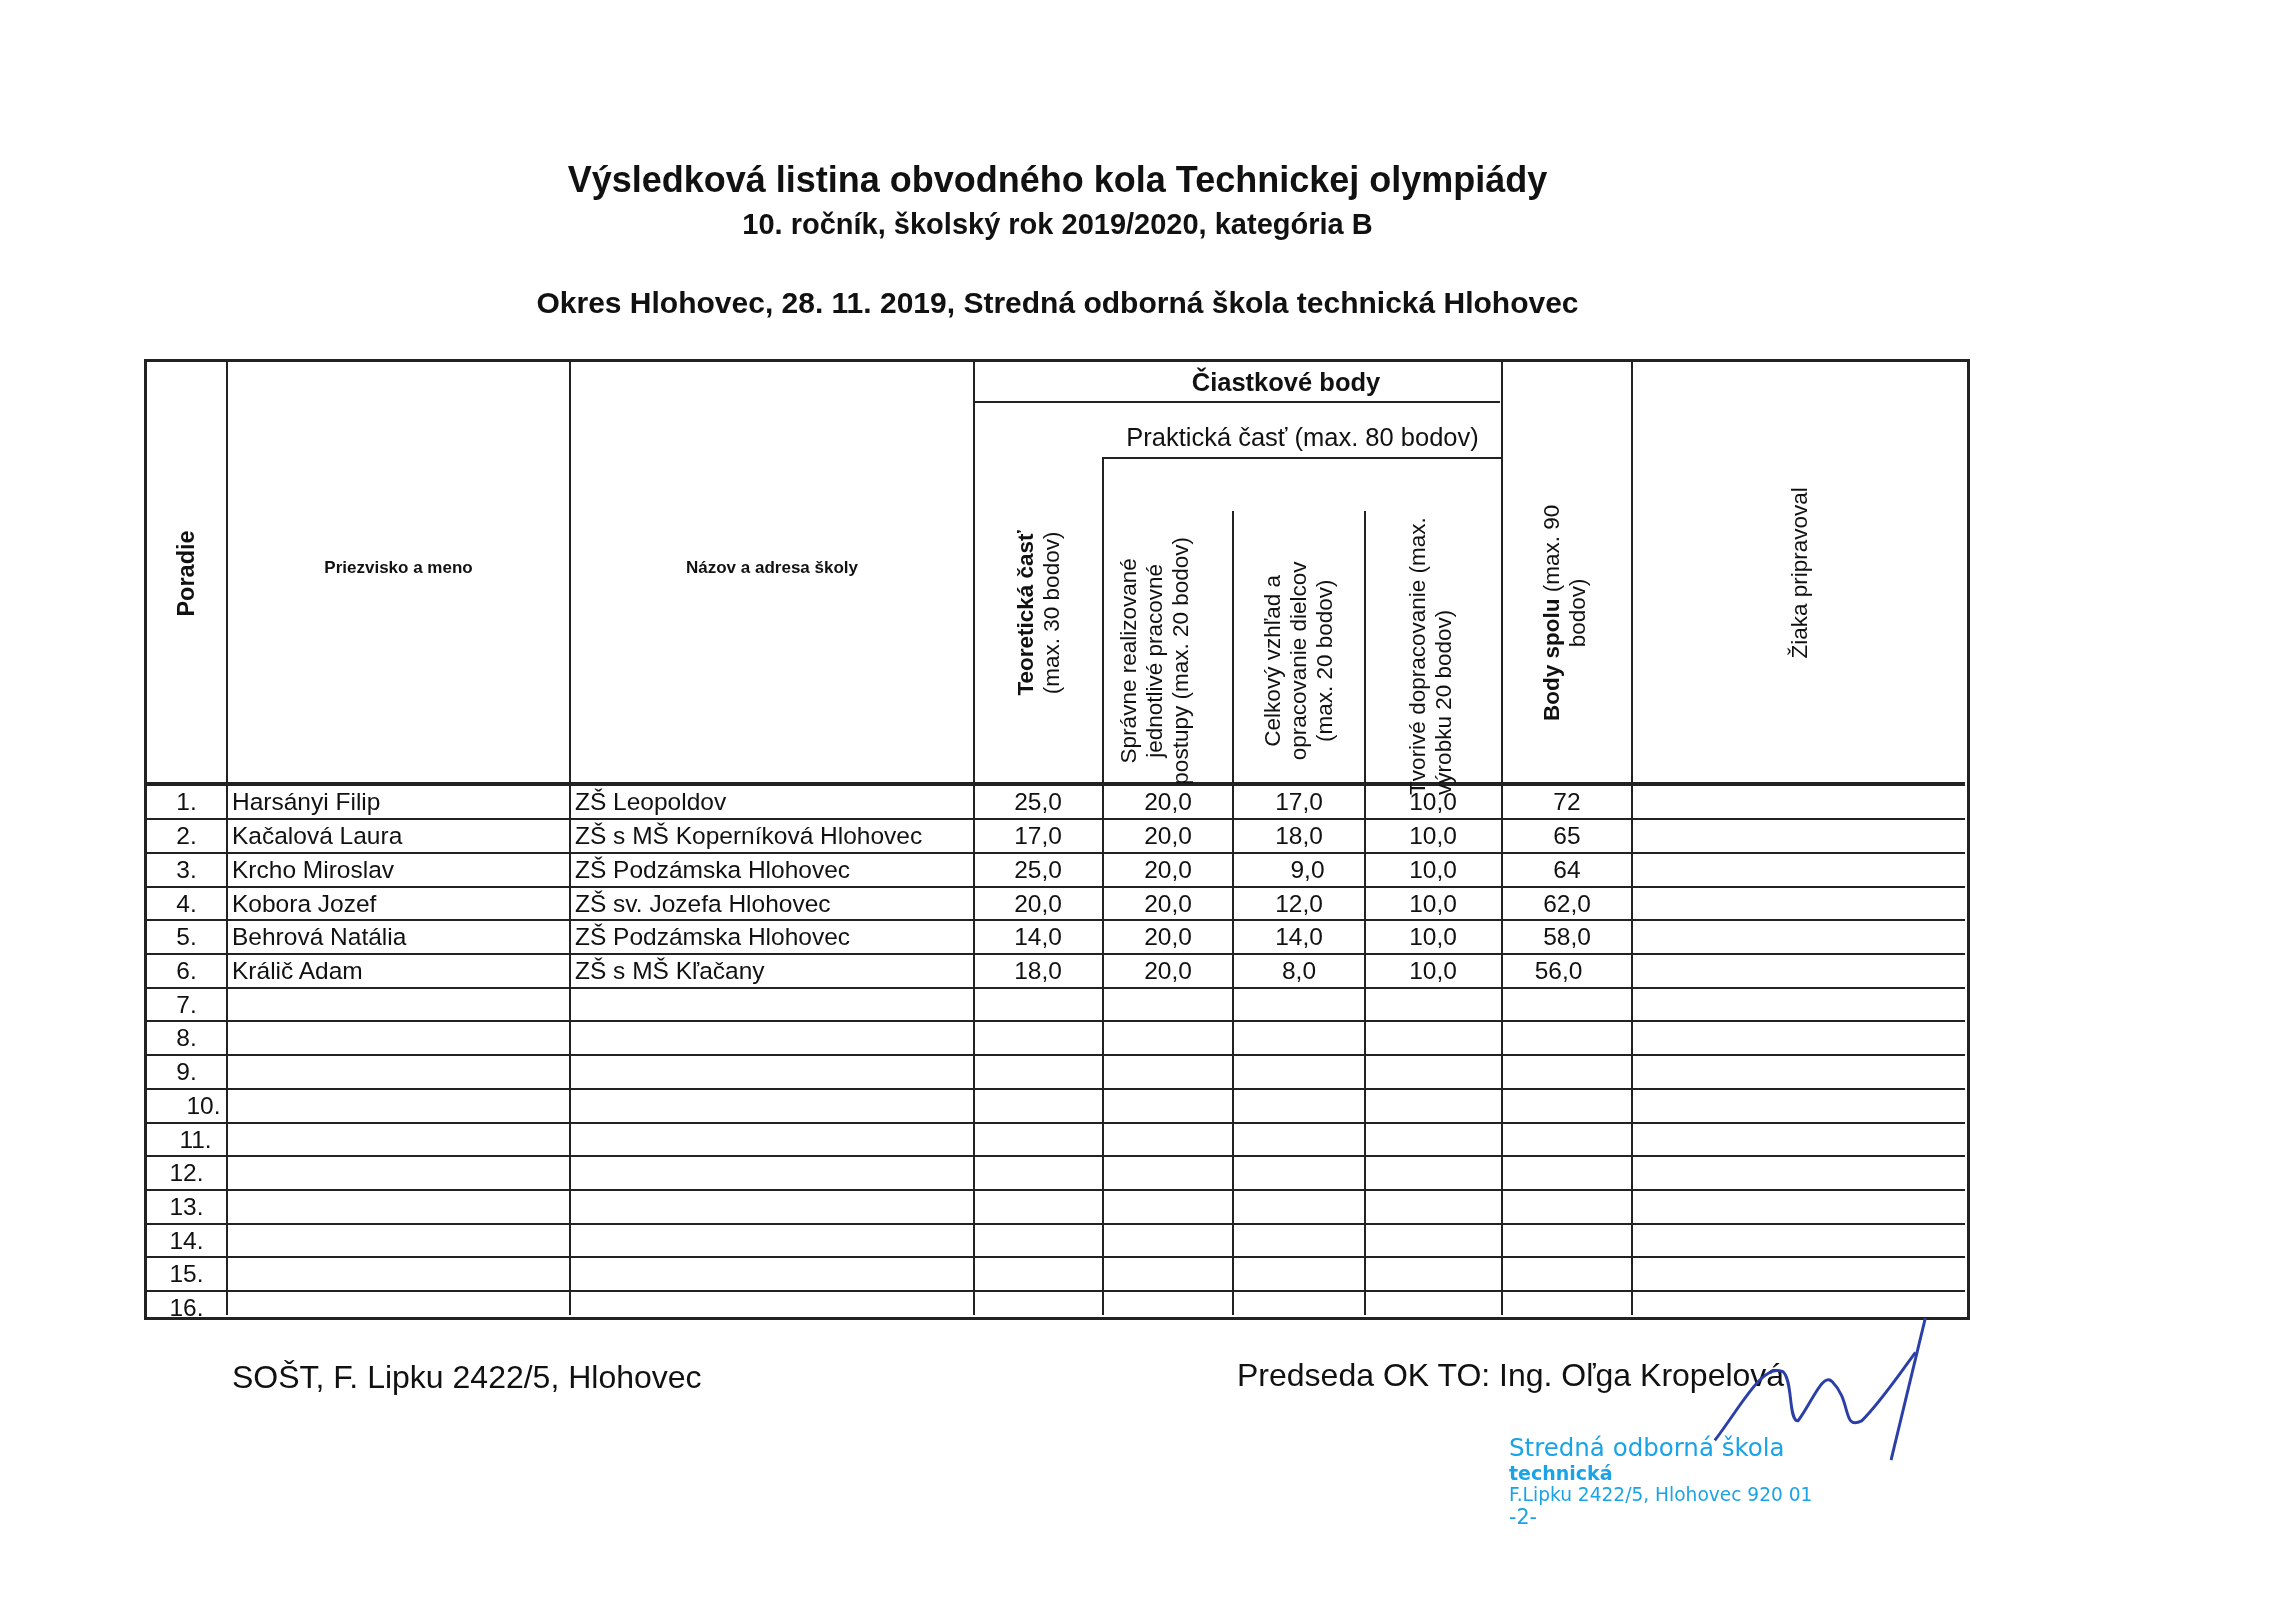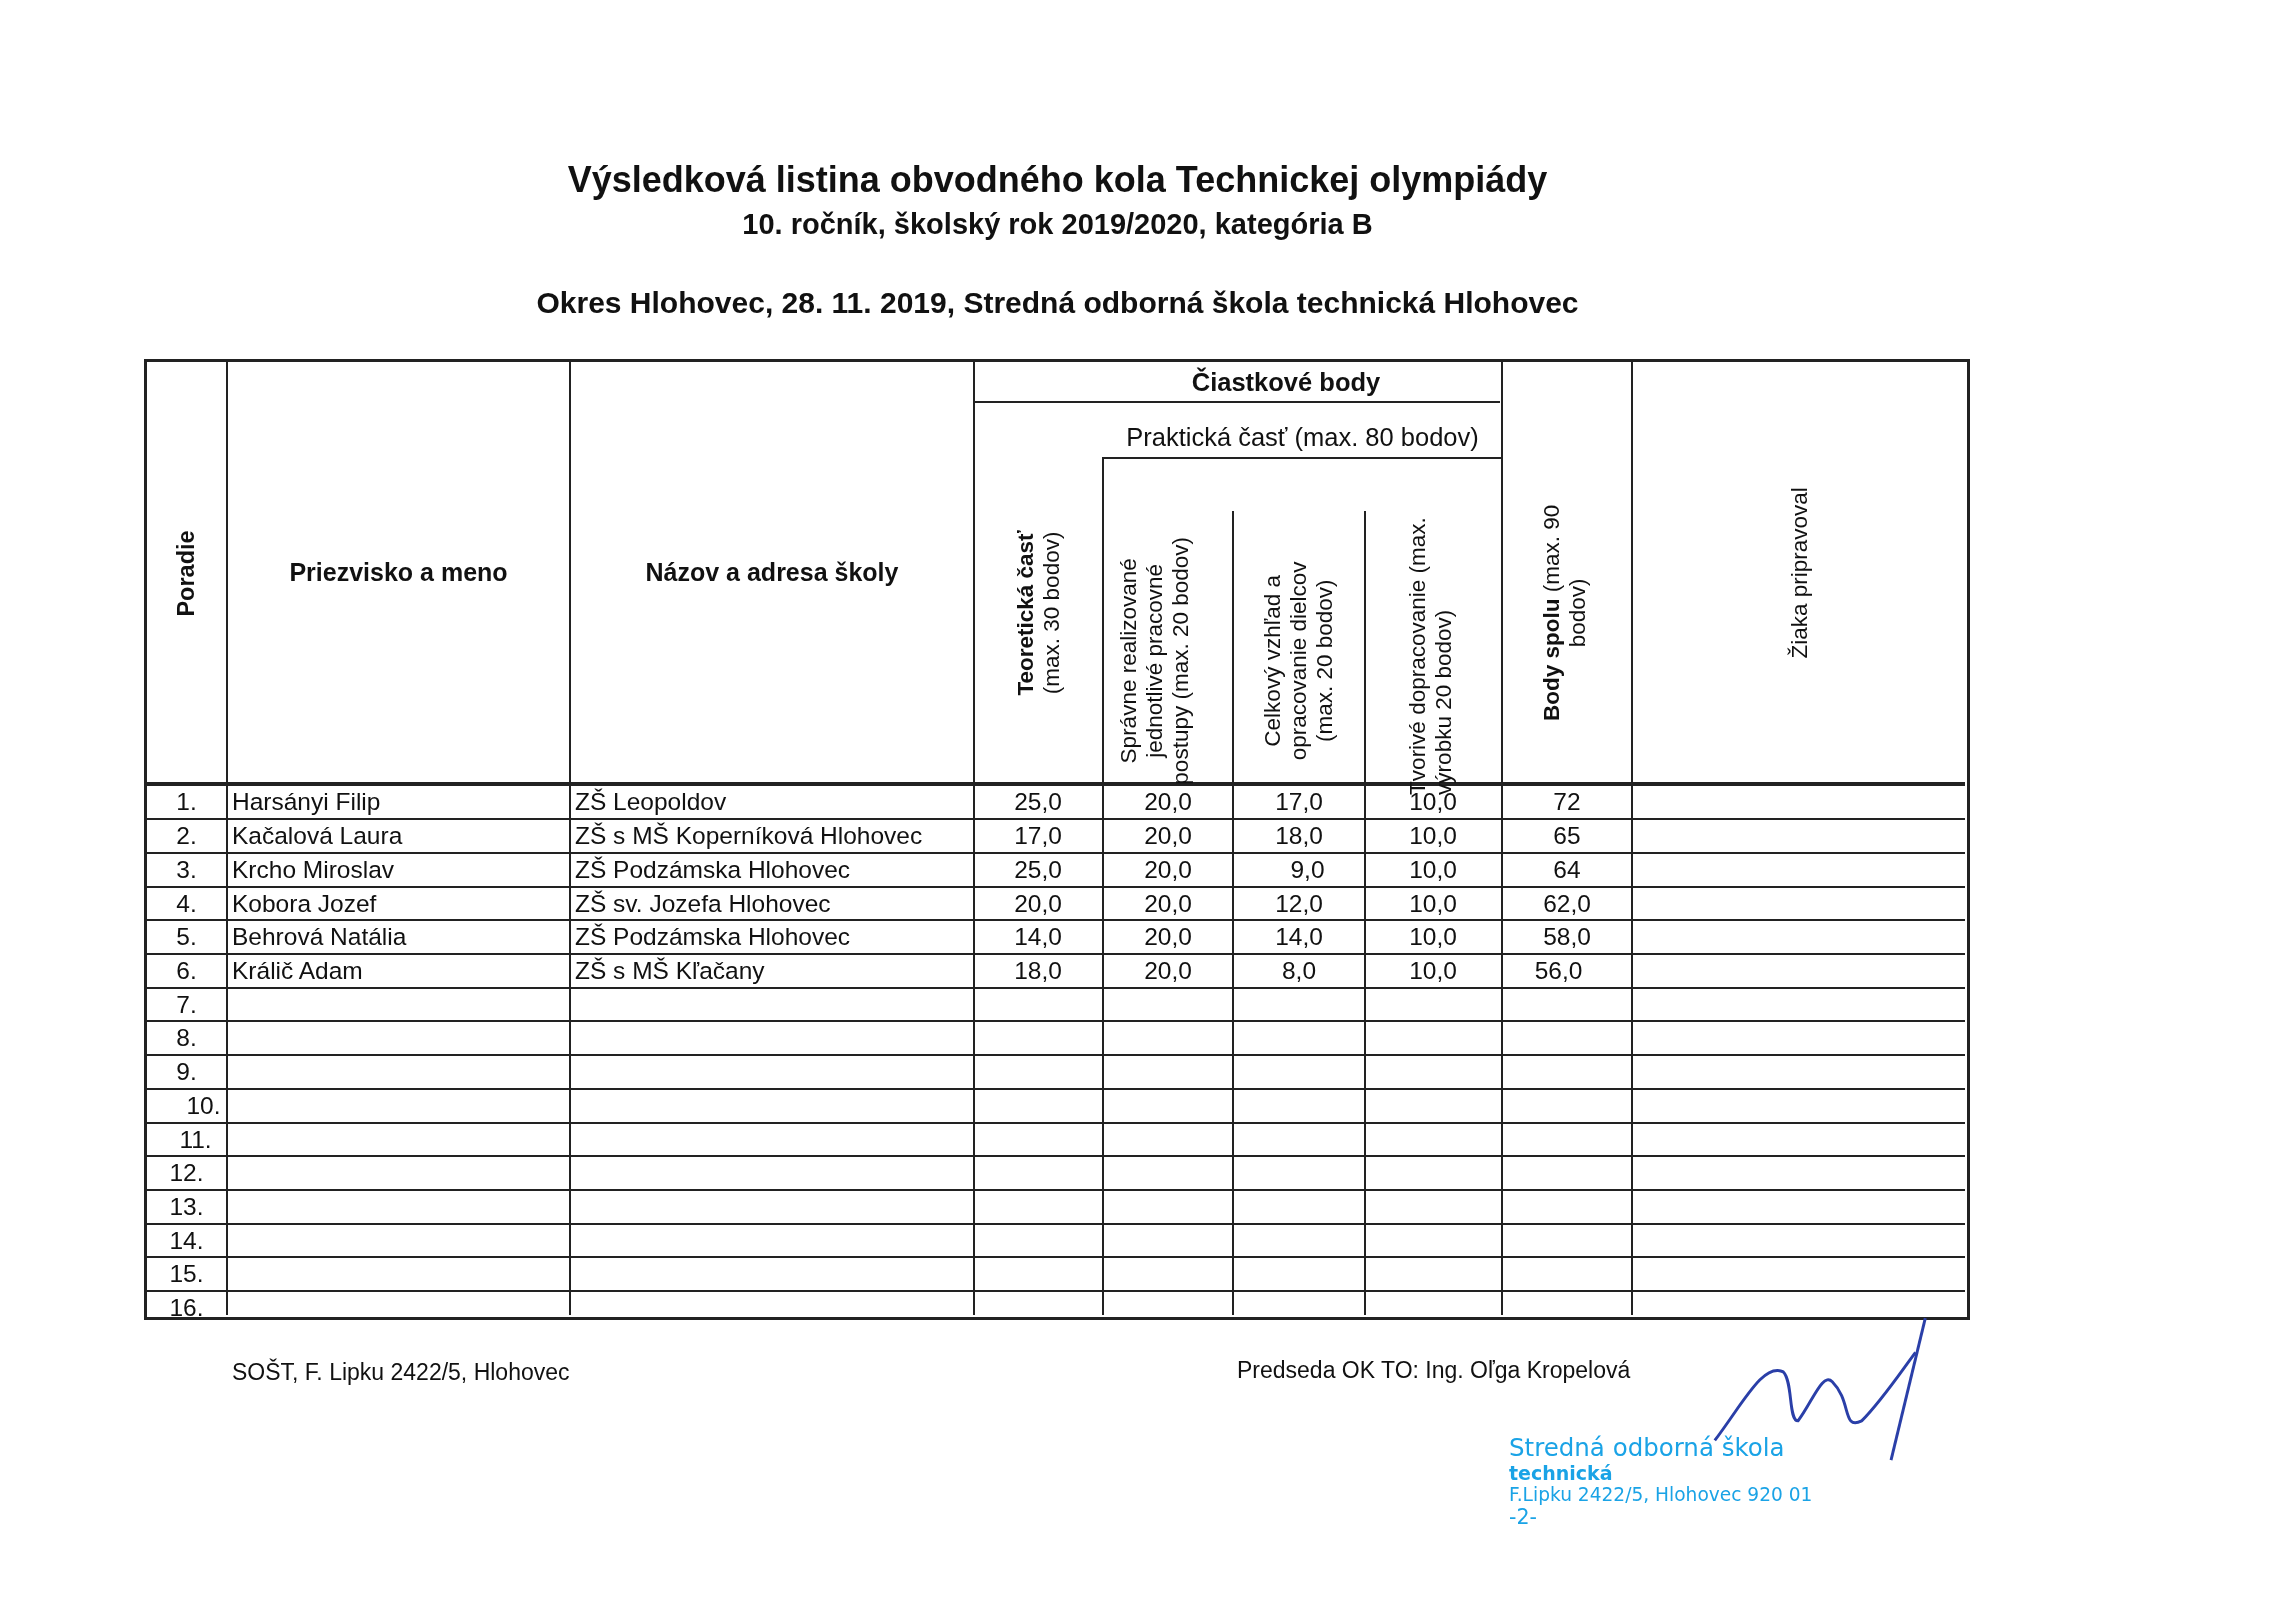--- a/index.html
+++ b/index.html
@@ -5,24 +5,24 @@
   html, body { margin:0; padding:0; background:#fff; }
   body { width:2292px; height:1620px; position:relative; overflow:hidden; font-family:"Liberation Sans", sans-serif; color:#111; }
   .title { position:absolute; left:0; width:2115px; text-align:center; font-weight:bold; }
   #t1 { top:159px; font-size:36px; }
   #t2 { top:208px; font-size:29px; }
   #t3 { top:286px; font-size:30px; left:0; width:2115px; }
   .tbl { position:absolute; left:144px; top:359px; width:1826px; height:961px; border:3.9px solid #222; box-sizing:border-box; }
   .vline { position:absolute; background:#222; width:2px; }
   .hline { position:absolute; background:#222; height:2px; }
   .rot { position:absolute; transform:rotate(-90deg); transform-origin:center center; text-align:center; white-space:nowrap; line-height:1.15; }
-  .hdr-h { position:absolute; text-align:center; font-size:25px; }
+  .hdr-h { position:absolute; text-align:center; font-size:17px; }
   .row-text { position:absolute; font-size:24.5px; white-space:nowrap; }
   .num { text-align:center; }
-  .footer { position:absolute; font-size:23px; }
+  .footer { position:absolute; font-size:32px; }
   .stamp { position:absolute; color:#1aa3e6; font-family:"DejaVu Sans", sans-serif; }
 </style>
 </head>
 <body>
 
 <div>
   <div id="t1" class="title">Výsledková listina obvodného kola Technickej olympiády</div>
   <div id="t2" class="title">10. ročník, školský rok 2019/2020, kategória B</div>
   <div id="t3" class="title">Okres Hlohovec, 28. 11. 2019, Stredná odborná škola technická Hlohovec</div>
 </div>

